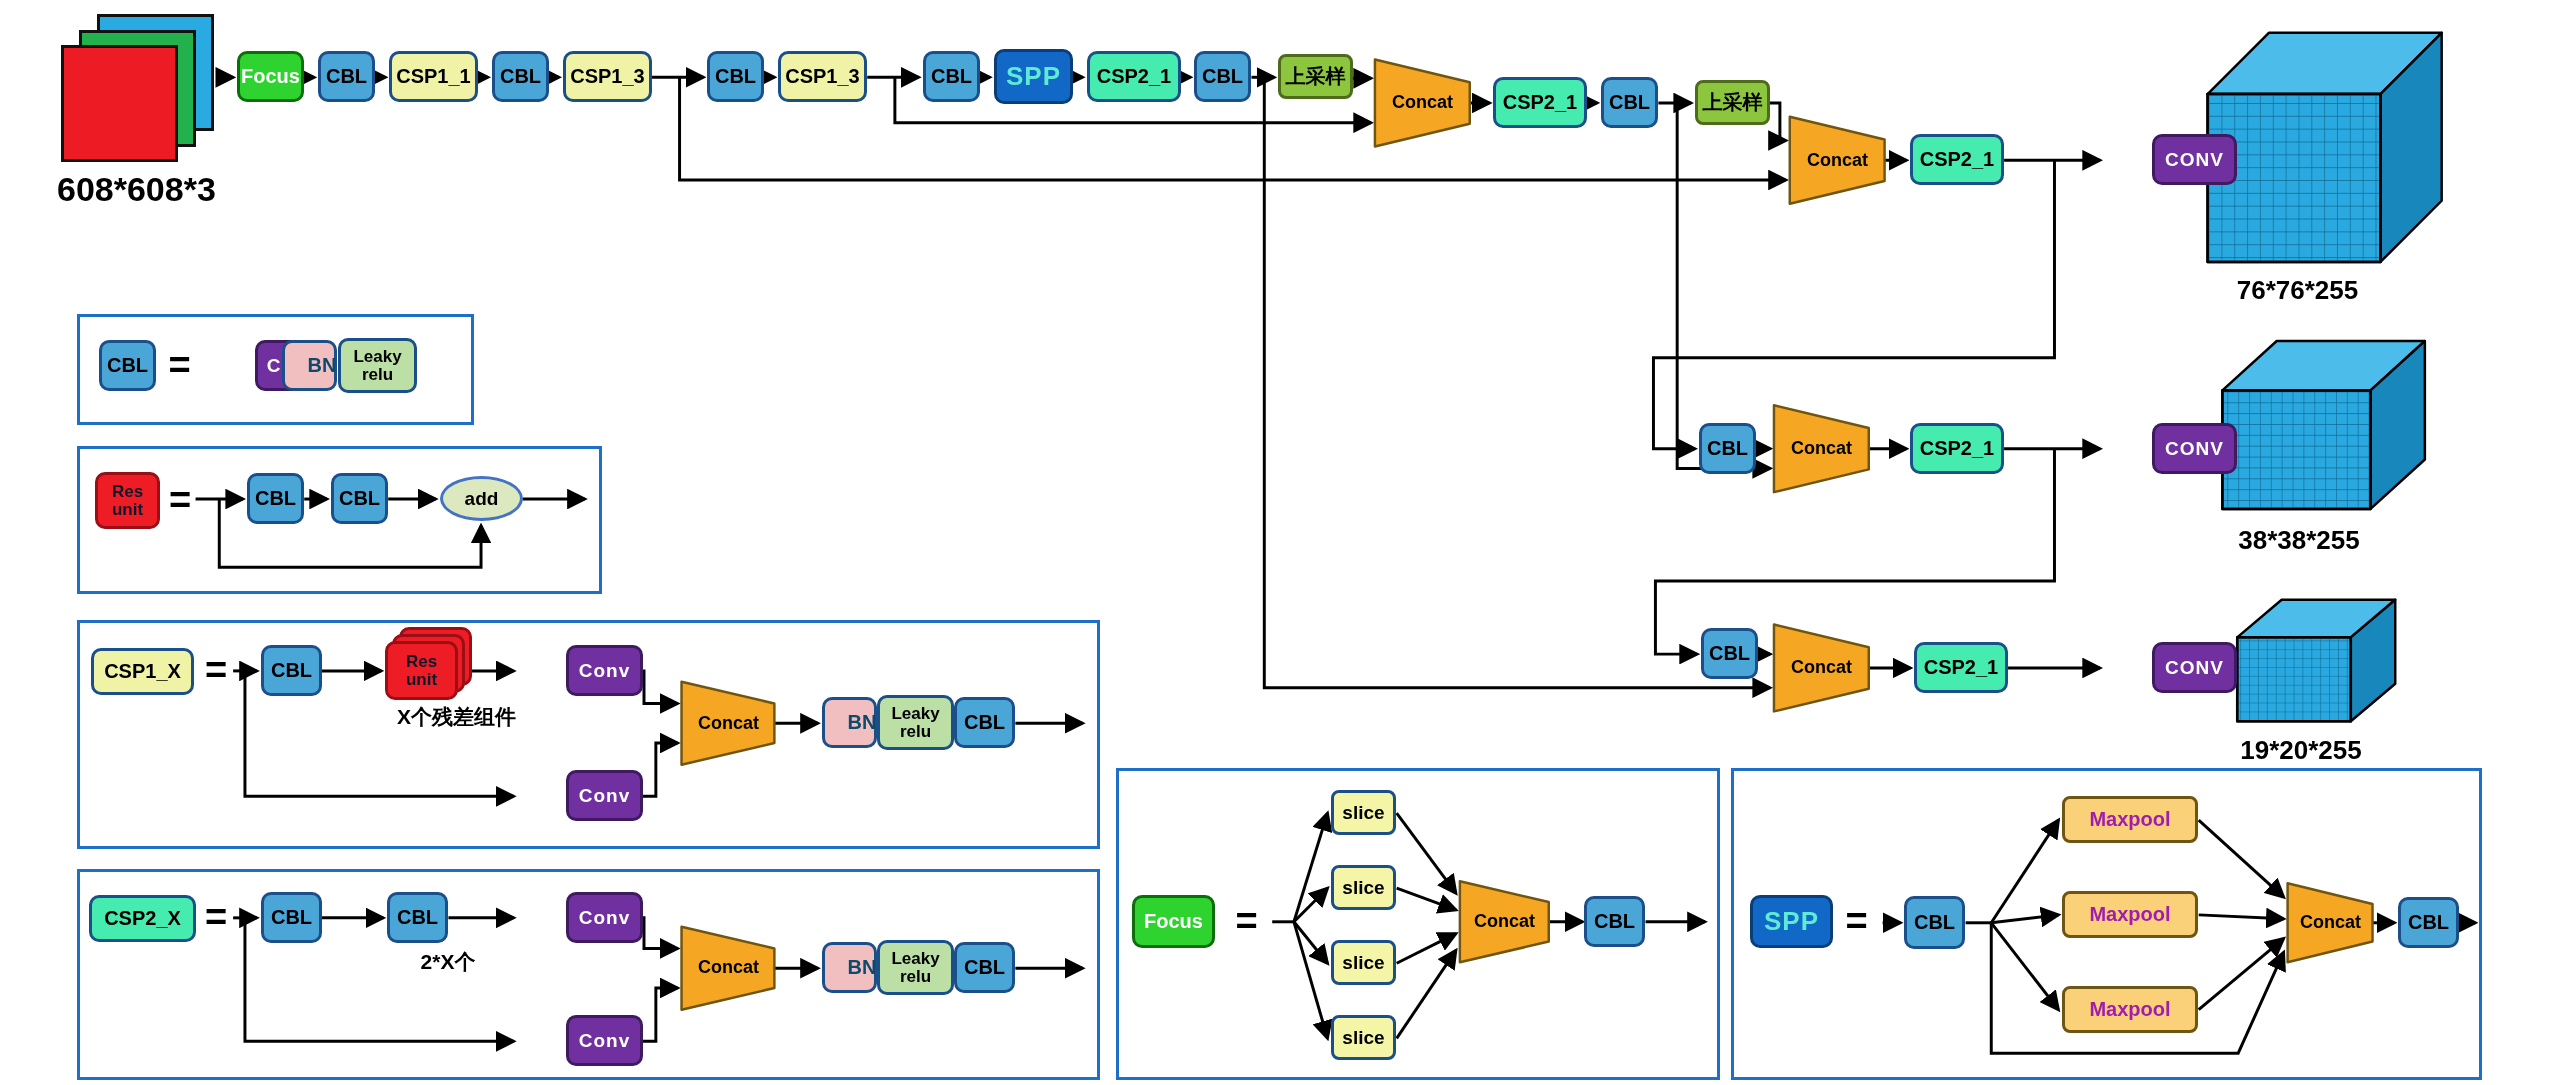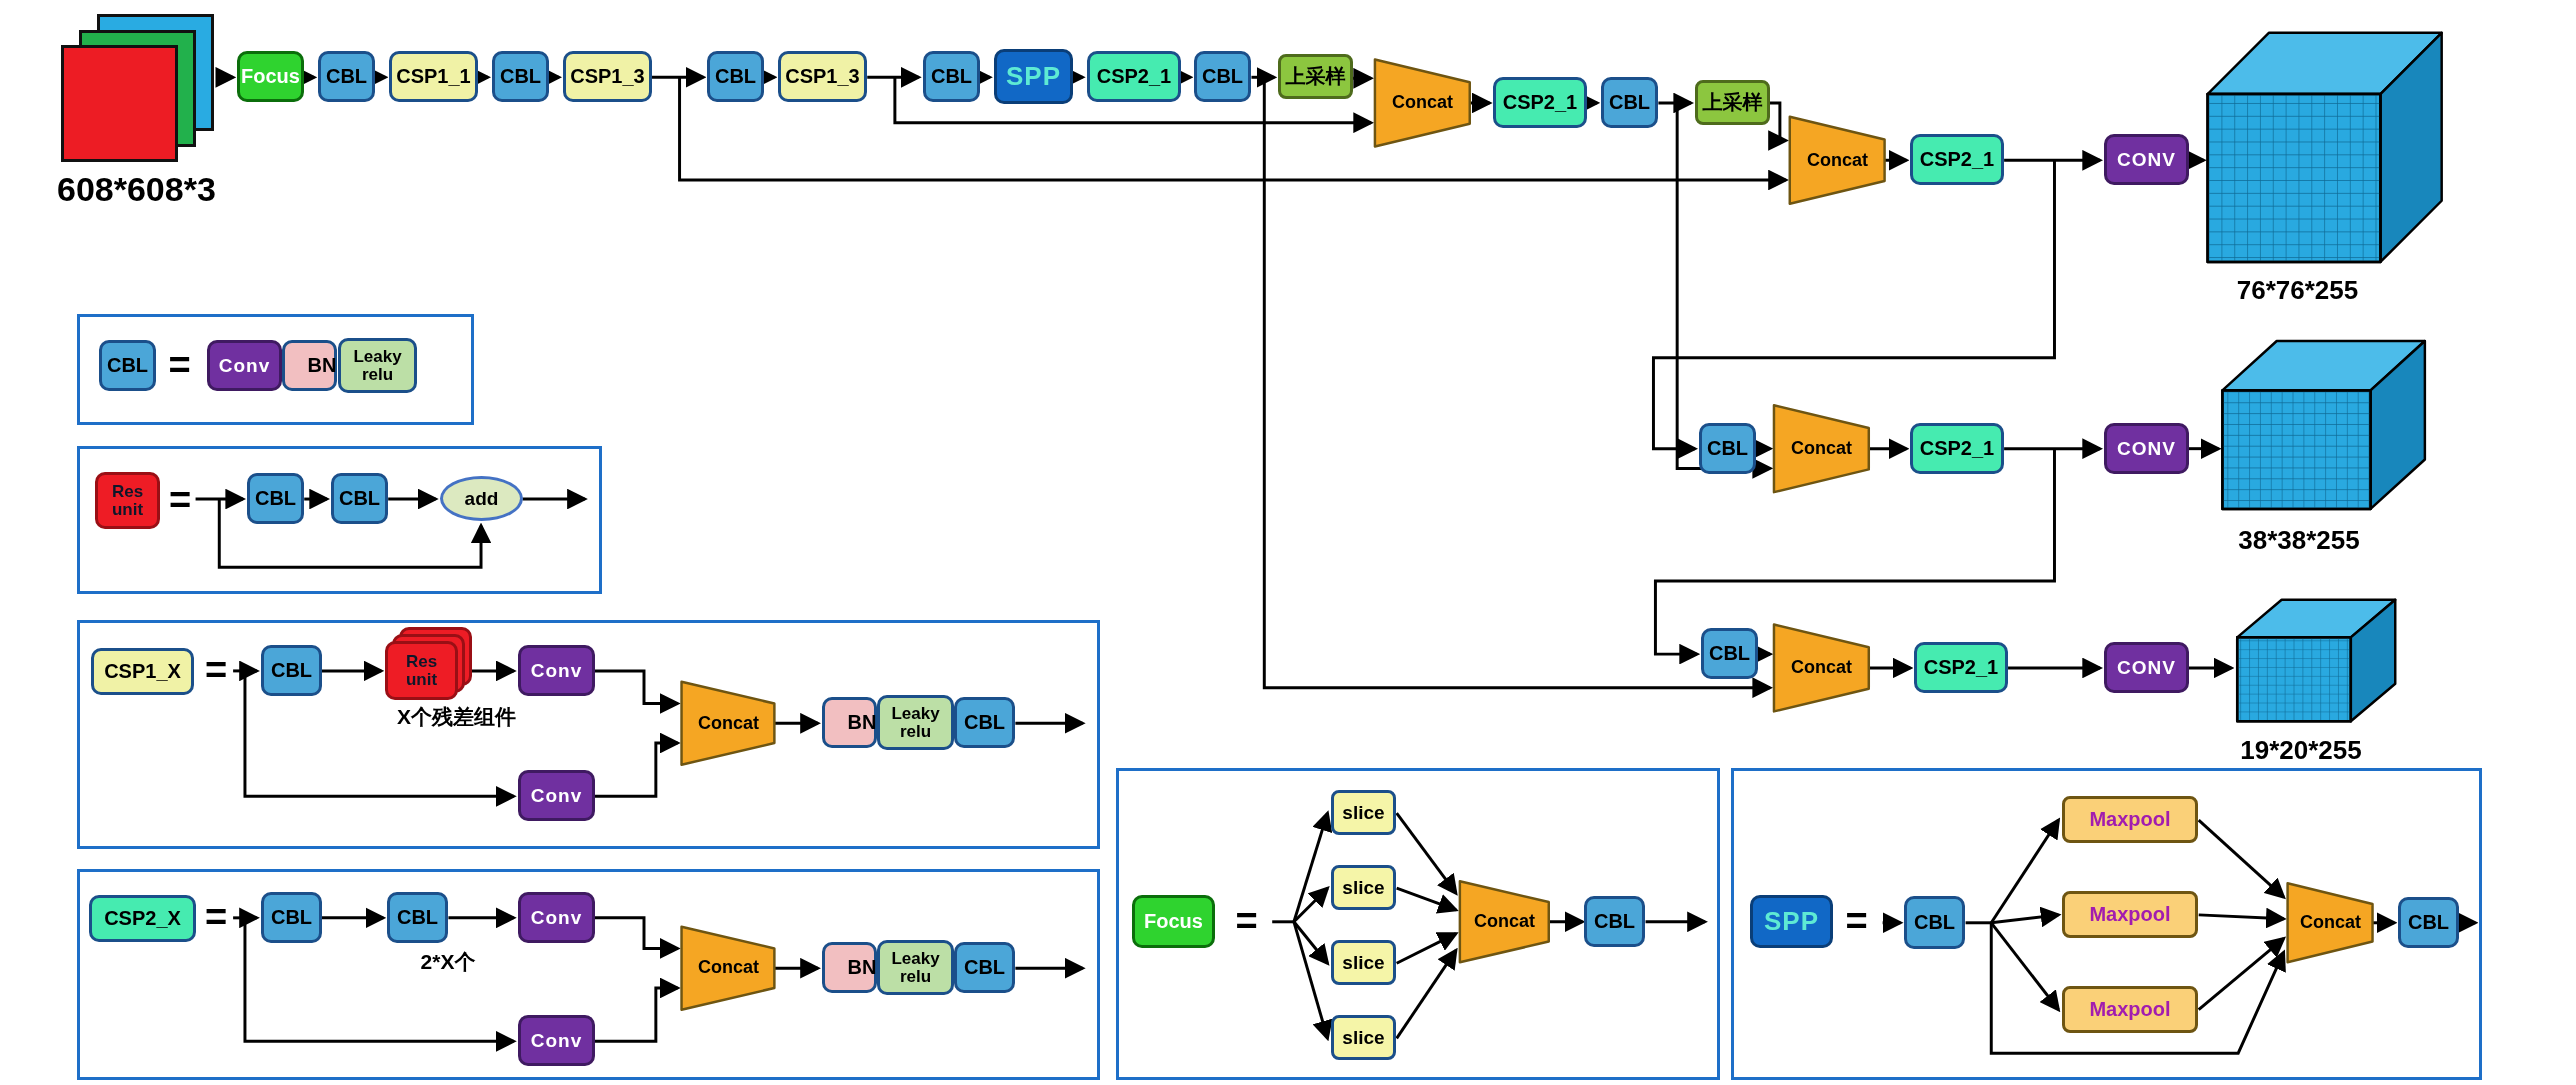--- a/index.html
+++ b/index.html
@@ -7,22 +7,22 @@
           font-family:"Liberation Sans","DejaVu Sans",sans-serif;}
   .nd{position:absolute;box-sizing:border-box;display:flex;align-items:center;justify-content:center;
       text-align:center;font-weight:bold;border-radius:10px;border:3px solid #1B4F8A;
       white-space:pre-line;line-height:1.02;z-index:3;}
   .cbl{background:#4BA6D8;color:#000000;font-size:20px;}
   .yellow{background:#F0F2A6;color:#000;font-size:20px;}
   .aqua{background:#46EBB0;color:#000;font-size:20px;}
   .focusbox{background:#2FD32F;color:#fff;font-size:20px;border-color:#0B6E0B;}
   .sppbox{background:#1168C6;color:#5eead4;font-size:26px;border-color:#0A3E78;letter-spacing:1px;}
   .ups{background:#8CC63F;color:#000;font-size:20px;border-color:#4E6B1C;border-radius:8px;}
-  .purple{background:#7030A0;color:#fff;font-size:19px;border-color:#3F1A61;letter-spacing:1px;}
-  .pink{background:#F2BFC1;color:#000000;font-size:20px;padding-left:25px;}
+  .purple{background:#7030A0;color:#fff;font-size:19px;border-color:#3F1A61;letter-spacing:1px;margin-left:48px;}
+  .pink{background:#F2BFC1;color:#0c4a6e;font-size:20px;padding-left:25px;}
   .lgreen{background:#BCDFA6;color:#000;font-size:17px;}
   .redbox{background:#EE1C25;color:#0f172a;font-size:17px;border-color:#9A0F15;}
   .slicebox{background:#F5F5A8;color:#000;font-size:19px;border-radius:8px;}
   .maxpoolbox{background:#FAD078;color:#a21caf;font-size:20px;border-color:#6E5512;border-radius:8px;}
   .addbox{background:#DCE9C0;color:#000;font-size:19px;border:3px solid #4472C4;border-radius:50%;}
   .trap-label{position:absolute;display:flex;align-items:center;justify-content:center;
       font-weight:bold;font-size:18px;color:#000;z-index:4;}
   .panel{position:absolute;border:3.5px solid #1E6FC8;box-sizing:border-box;z-index:1;background:transparent;}
   .eq{position:absolute;font-weight:bold;font-size:38px;color:#000;display:flex;align-items:center;justify-content:center;z-index:3;}
   .lbl{position:absolute;font-weight:bold;font-size:26px;color:#000;z-index:3;text-align:center;}

